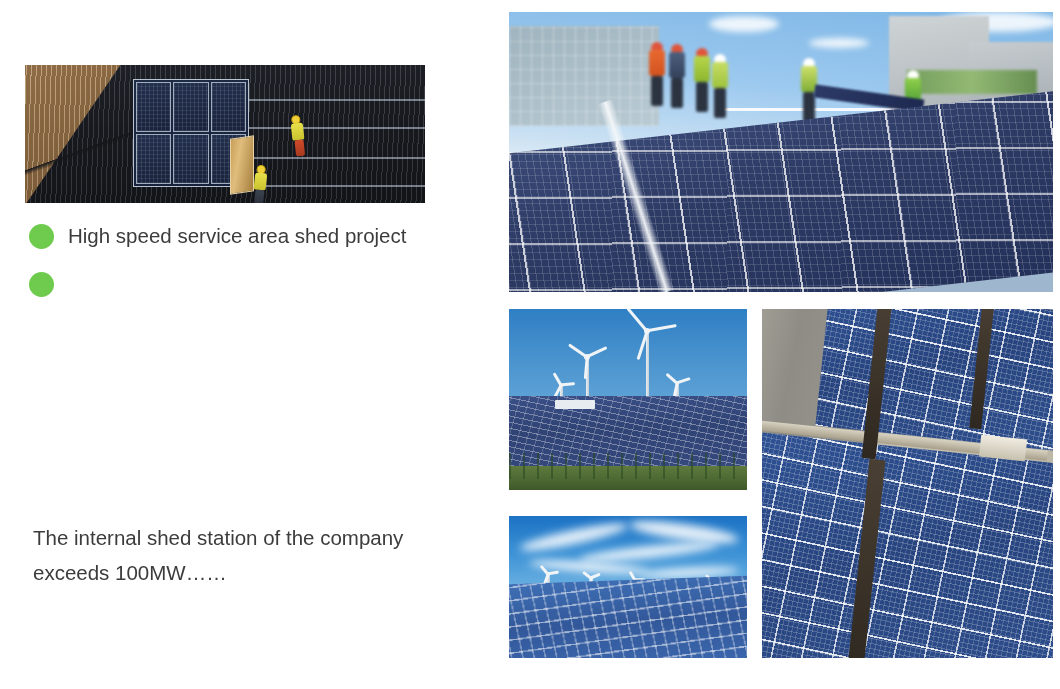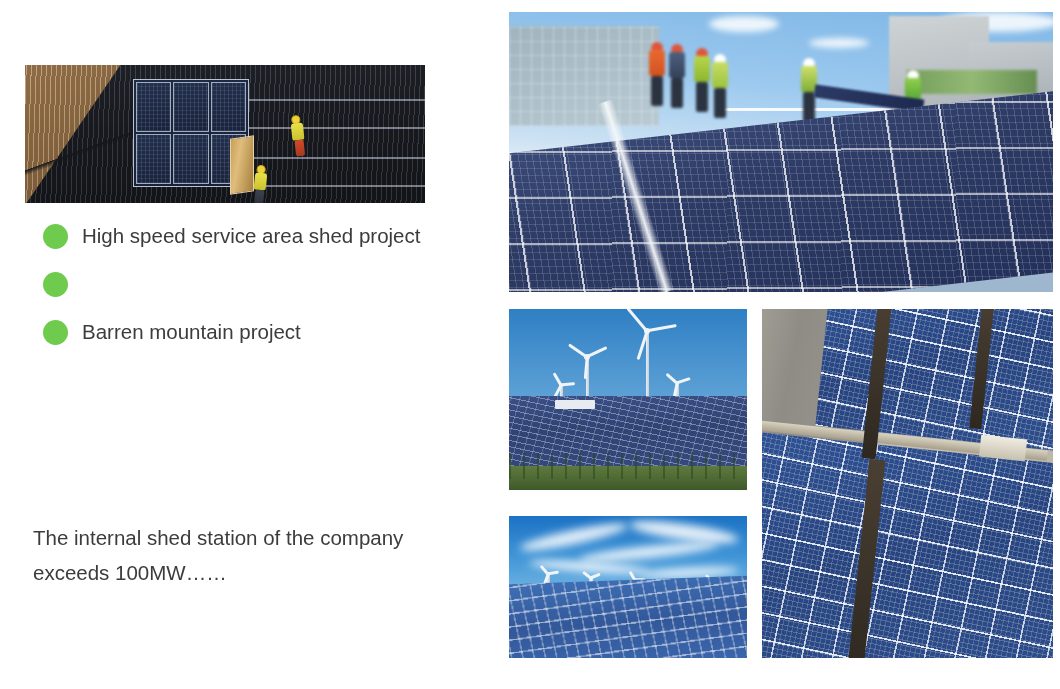--- a/index.html
+++ b/index.html
@@ -76,21 +76,21 @@
   .worker .legs{
     width:9px; height:16px; margin-left:1px;
     background:linear-gradient(180deg,#d04a2a,#a83a1e);
     border-radius:2px;
   }
   #worker-a{ left:268px; top:50px; transform:rotate(-6deg); }
   #worker-b{ left:230px; top:100px; transform:rotate(6deg); }
   #worker-b .legs{ background:linear-gradient(180deg,#3b4350,#2a303a); }
 
   
-  #project-list{ position:absolute; left:14px; top:212px; width:470px; }
+  #project-list{ position:absolute; left:0; top:212px; width:470px; }
   .bullet-row{ display:flex; align-items:center; height:48px; }
   .bullet-dot{
     width:25px; height:25px; border-radius:50%;
     background:#6ecb4d; flex:0 0 auto; margin-left:29px;
   }
   .bullet-label{
     margin-left:14px; font-size:20.5px; color:#3c3c3c;
     font-family:"Liberation Sans", sans-serif; white-space:nowrap;
   }
   .bullet-row.indented .bullet-label{ margin-left:18px; }
@@ -314,24 +314,20 @@
     </div>
   </div>
 
   <div id="project-list">
     <div class="bullet-row">
       <span class="bullet-dot"></span>
       <span class="bullet-label">High speed service area shed project</span>
     </div>
     <div class="bullet-row">
       <span class="bullet-dot"></span>
-    </div>
-    <div class="bullet-row">
-      <span class="bullet-dot"></span>
-      <span class="bullet-label">Barren mountain project</span>
     </div>
   </div>
 
   <div id="summary-note">The internal shed station of the company exceeds 100MW……</div>
 </div>
 
 <div id="gallery">
 
   <div id="photo-hero" class="photo">
     <div class="hero-sky"></div>

